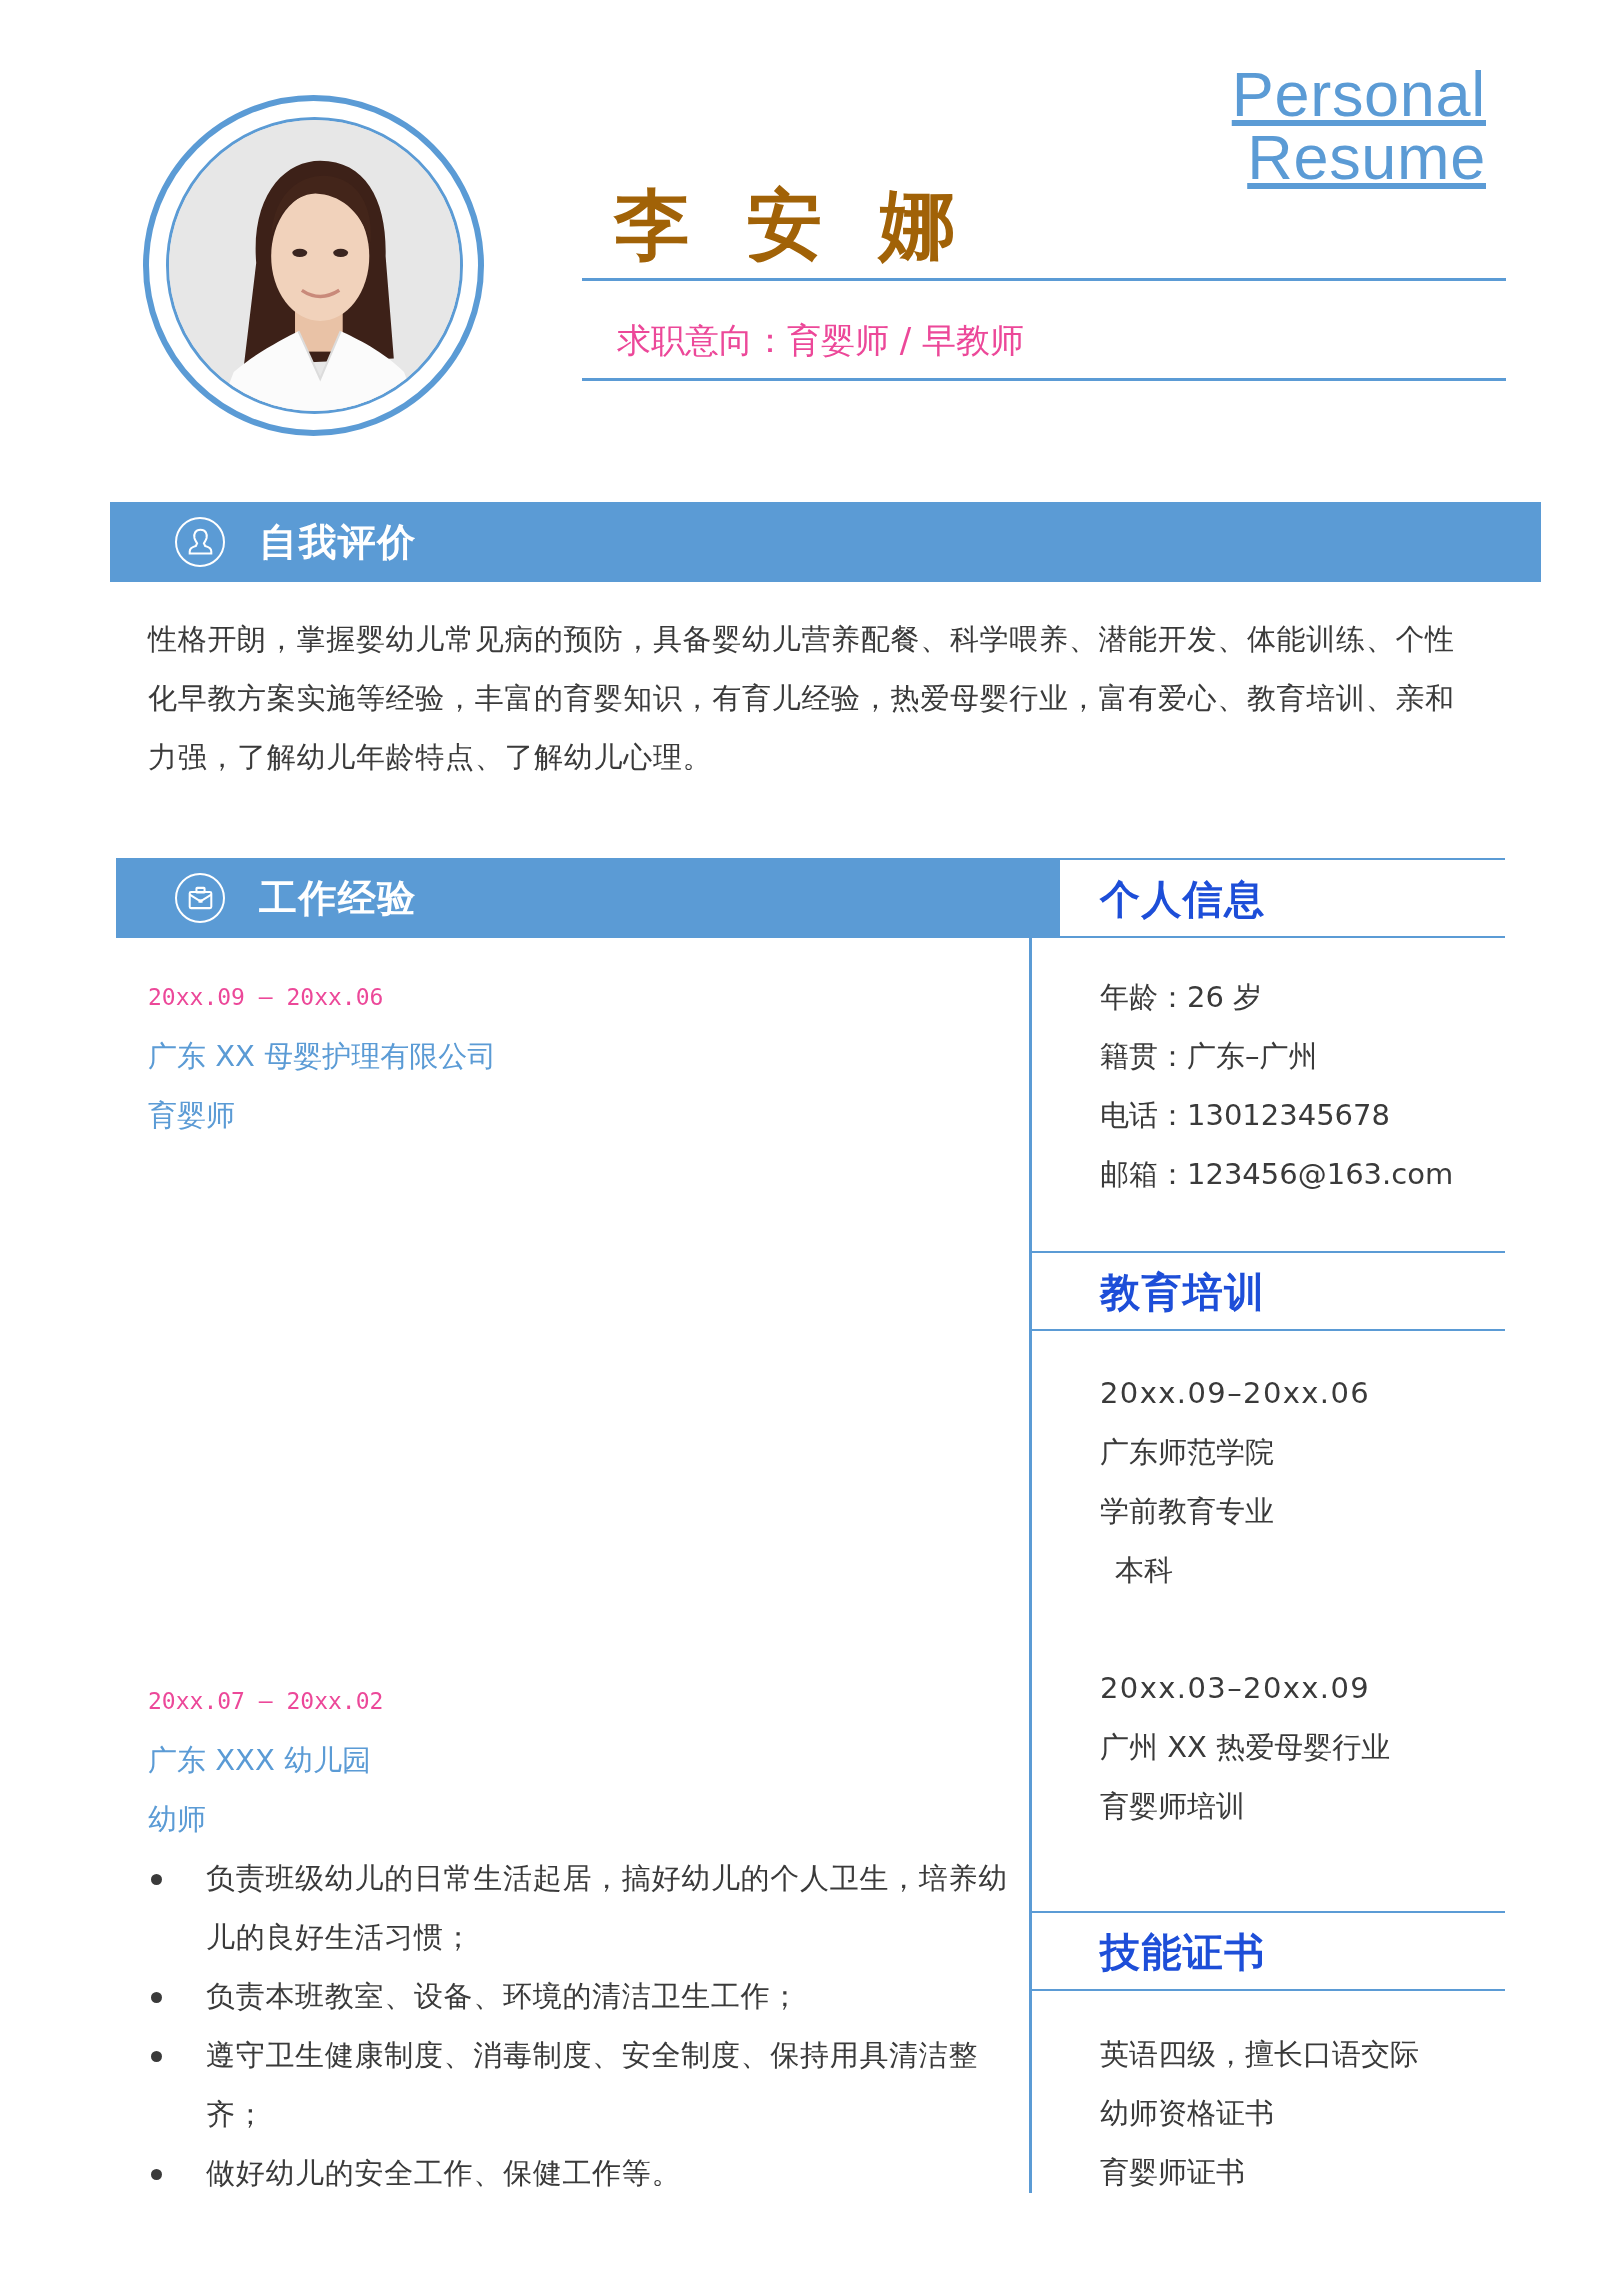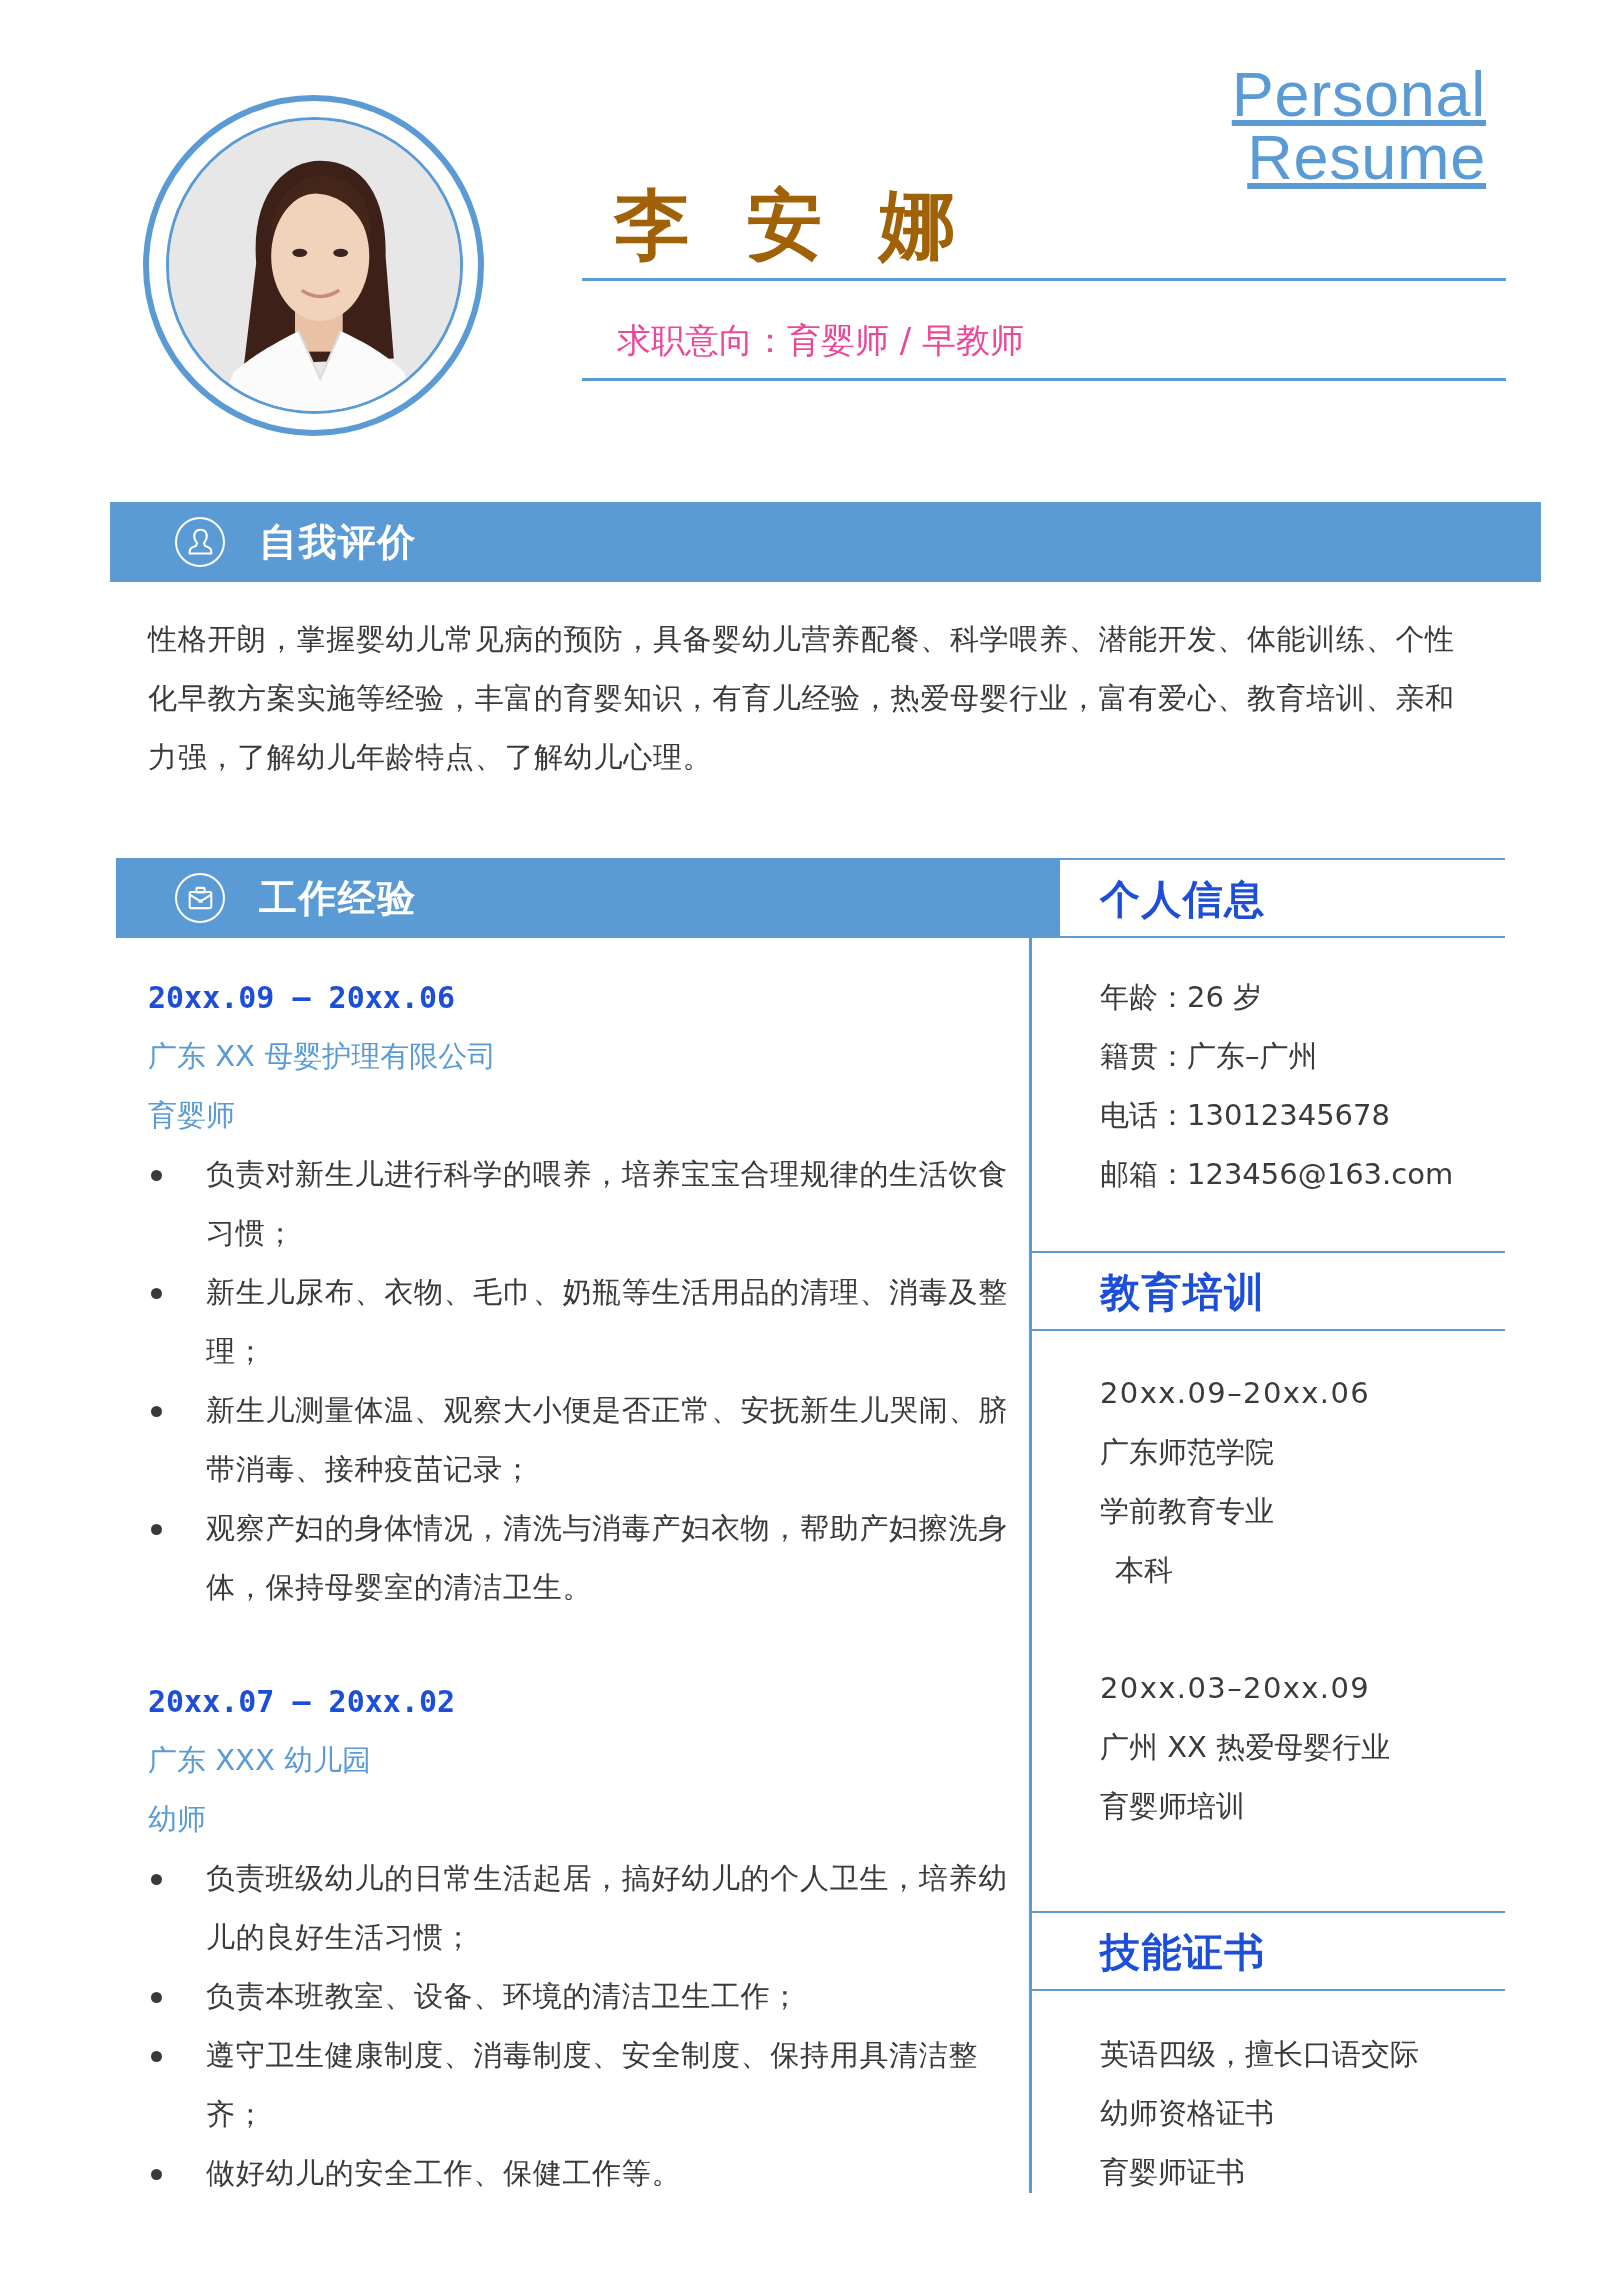--- a/index.html
+++ b/index.html
@@ -41,21 +41,21 @@
     box-sizing: border-box; display: flex; align-items: center; justify-content: center;
     margin-left: 35px; margin-right: 34px;
   }
   .bar .label { color: #fff; font-size: 38px; font-weight: bold; letter-spacing: 1.4px; }
 
   .para {
     font-size: 29px; line-height: 59px; color: #3a3a3a; letter-spacing: 0.7px;
   }
 
   
-  .job-date { font-size: 30px; color: #1d4ed8; line-height: 59px; font-family: "DejaVu Sans Mono", monospace; font-weight: bold; }
+  .job-date { font-size: 23px; color: #ec4899; line-height: 59px; font-family: "DejaVu Sans Mono", monospace; }
   .job-co, .job-role { font-size: 29px; color: #5b9bd5; line-height: 59px; }
   .bullets { list-style: none; margin: 0; padding: 0; }
   .bullets li {
     position: relative; padding-left: 58px; font-size: 29px; line-height: 59px;
     color: #3a3a3a; width: 874px; box-sizing: border-box; letter-spacing: 0.7px;
   }
   .bullets li::before {
     content: ""; position: absolute; left: 2.7px; top: 24.5px; width: 11px; height: 11px;
     border-radius: 50%; background: #3a3a3a;
   }
@@ -122,26 +122,20 @@
       <rect x="17" y="21" width="6" height="5" fill="#fff"></rect>
     </svg>
   </div>
   <span class="label">工作经验</span>
 </div>
 
 <div class="abs" style="left:148px; top:968px; width:879px;">
   <div class="job-date">20xx.09 – 20xx.06</div>
   <div class="job-co">广东 XX 母婴护理有限公司</div>
   <div class="job-role">育婴师</div>
-  <ul class="bullets">
-    <li>负责对新生儿进行科学的喂养，培养宝宝合理规律的生活饮食习惯；</li>
-    <li>新生儿尿布、衣物、毛巾、奶瓶等生活用品的清理、消毒及整理；</li>
-    <li>新生儿测量体温、观察大小便是否正常、安抚新生儿哭闹、脐带消毒、接种疫苗记录；</li>
-    <li>观察产妇的身体情况，清洗与消毒产妇衣物，帮助产妇擦洗身体，保持母婴室的清洁卫生。</li>
-  </ul>
 </div>
 
 <div class="abs" style="left:148px; top:1672px; width:879px;">
   <div class="job-date">20xx.07 – 20xx.02</div>
   <div class="job-co">广东 XXX 幼儿园</div>
   <div class="job-role">幼师</div>
   <ul class="bullets">
     <li>负责班级幼儿的日常生活起居，搞好幼儿的个人卫生，培养幼儿的良好生活习惯；</li>
     <li>负责本班教室、设备、环境的清洁卫生工作；</li>
     <li>遵守卫生健康制度、消毒制度、安全制度、保持用具清洁整齐；</li>

